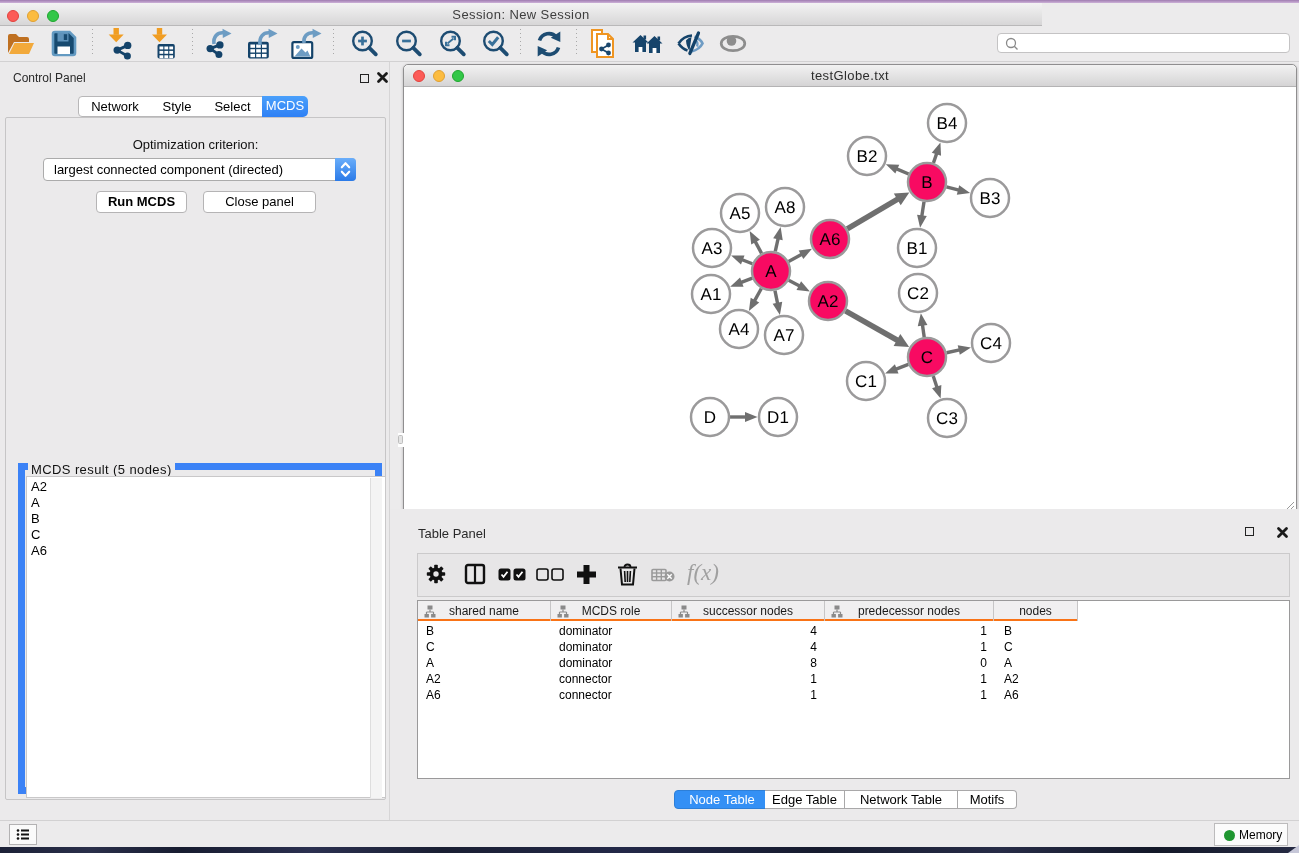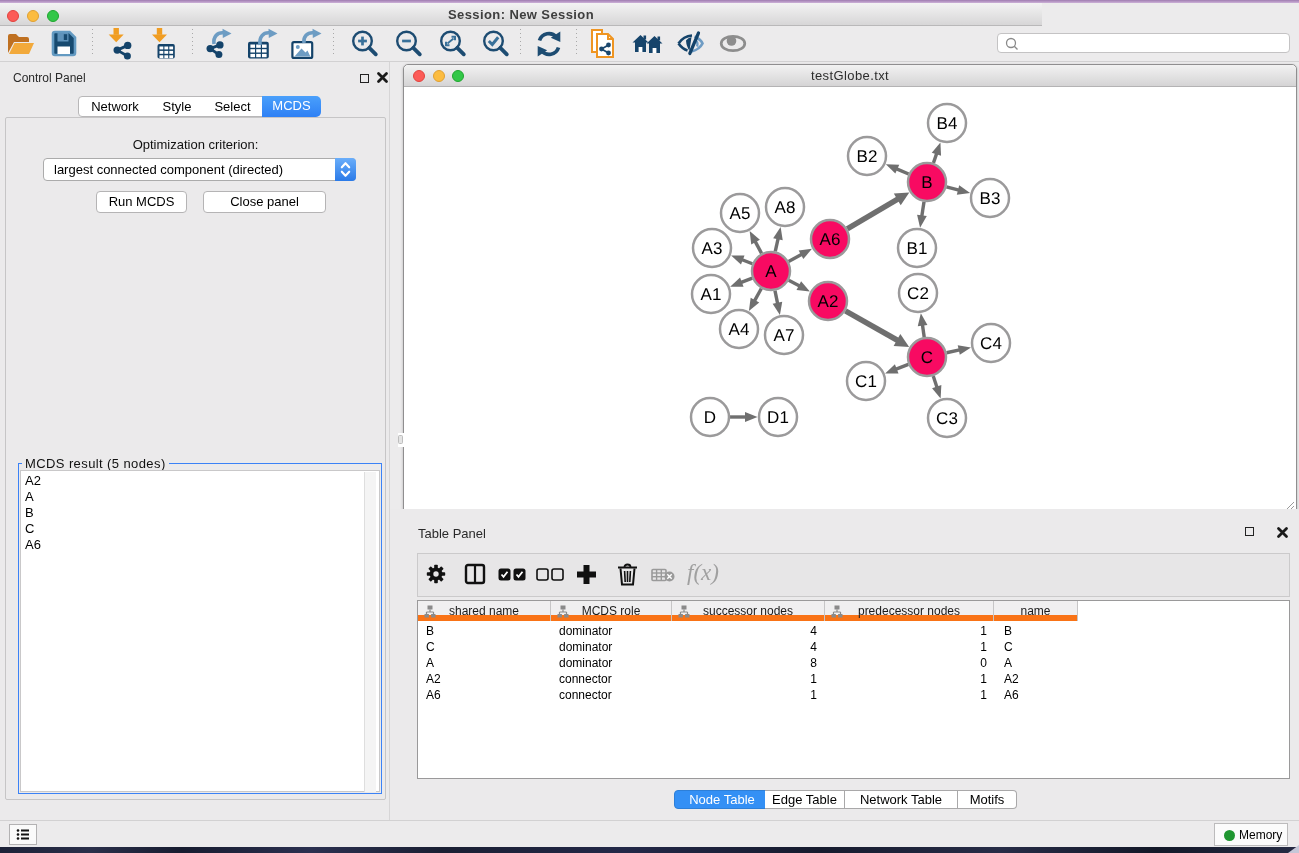--- a/index.html
+++ b/index.html
@@ -6,21 +6,21 @@
 html,body { width:1299px; height:853px; overflow:hidden; }
 body { font-family:"Liberation Sans", sans-serif; background:#ecebec; position:relative; -webkit-font-smoothing:antialiased; filter:brightness(1); }
 .abs { position:absolute; }
 
 
 #wallstrip { left:0; top:0; width:1299px; height:3px;
   background:linear-gradient(#9f7cb0,#cdb1d8); }
 
 
 #titlebar { left:0; top:3px; width:1042px; height:23px;
-  background:linear-gradient(#f3f3f3,#d7d6d7); border-bottom:1px solid #b9b8b9;font-weight:bold; }
+  background:linear-gradient(#f3f3f3,#d7d6d7); border-bottom:1px solid #b9b8b9; }
 #titlebar .title { position:absolute; left:0; right:0; top:4px; text-align:center;
   font-size:13px; color:#3e3e3e; letter-spacing:0.4px; filter:brightness(1); }
 .light { position:absolute; border-radius:50%; width:12px; height:12px; top:7px; }
 #l-red { left:7px; background:#fc5b57; border:0.5px solid #e2433e; }
 #l-yel { left:27px; background:#fcbc40; border:0.5px solid #e0a032; }
 #l-grn { left:47px; background:#33c748; border:0.5px solid #1fa62f; }
 
 
 #toolbar { left:0; top:26px; width:1299px; height:36px; background:#ecebec;
   border-bottom:1px solid #d2d1d2; }
@@ -34,39 +34,39 @@
 #cpanel { left:0; top:62px; width:390px; height:758px; background:#ebeaeb; border-right:1px solid #d6d5d6; }
 #cpanel .hdr { position:absolute; left:13px; top:9px; font-size:12px; color:#2a2a2a; }
 .wbtn-sq { position:absolute; width:9px; height:9px; border:1.6px solid #222; }
 
 
 .tab { position:absolute; top:34px; height:21px; background:#fff; border:1px solid #b8b7b8;
   font-size:13px; text-align:center; line-height:19px; color:#000; }
 #tab-net { left:78px; width:74px; border-radius:4px 0 0 4px; }
 #tab-sty { left:151px; width:53px; border-left:none; }
 #tab-sel { left:203px; width:60px; border-left:none; }
-#tab-mcds { left:262px; width:59px; border:none; background:linear-gradient(#4aa0fb,#2e80f5); color:#fff; border-radius:0 5px 5px 0; }
+#tab-mcds { left:262px; width:46px; border:none; background:linear-gradient(#4aa0fb,#2e80f5); color:#fff; border-radius:0 5px 5px 0; }
 
 
 #cbox { position:absolute; left:5px; top:55px; width:381px; height:683px;
   border:1px solid #c6c5c6; border-radius:2px; background:#ebeaeb; }
 #optlabel { position:absolute; left:0; right:0; top:19px; text-align:center; font-size:13px; color:#111; }
 #combo { position:absolute; left:37px; top:40px; width:313px; height:23px; background:#fff;
   border:1px solid #ababab; border-radius:4px; font-size:13px; line-height:21px; color:#000; }
 #combo .cbtxt { padding-left:10px; }
 #combo .cbbtn { position:absolute; right:-1px; top:-1px; width:21px; height:23px;
   background:linear-gradient(#6aaefa,#2a7ae8); border-radius:0 4px 4px 0; }
 .btn { position:absolute; top:73px; height:22px; background:#fff; border:1px solid #b5b4b5;
   border-radius:4px; font-size:13px; text-align:center; line-height:20px; color:#000; }
-#btn-run { left:90px; width:91px; }
-#btn-close { left:197px; width:123px; }
+#btn-run { left:90px; width:91px;font-weight:bold; }
+#btn-close { left:197px; width:113px; }
 
 
 #grpbox { position:absolute; left:12px; top:345px; width:364px; height:331px;
-  border:1px solid #3b82f6; }
+  border:7px solid #3b82f6; }
 #grplabel { position:absolute; left:3px; top:-8px; background:#ebeaeb; padding:0 3px;
   font-size:13px; letter-spacing:0.4px; color:#111; }
 #grplist { position:absolute; left:1px; top:6px; width:360px; height:322px; background:#fff;
   border:1px solid #c9c8c9; font-size:13px; line-height:16px; color:#000; padding:2px 0 0 4px; }
 #grpscroll { position:absolute; right:3px; top:1px; width:12px; height:320px;
   background:#f4f4f4; border-left:1px solid #dedede; }
 
 
 #netwin { left:403px; top:64px; width:894px; height:450px; background:#fff;
   border:1px solid #8f8e8f; border-radius:5px 5px 0 0;
@@ -82,21 +82,21 @@
 #nl-grn { left:48px; background:#33c748; border:0.5px solid #1fa62f;}
 
 
 #tpanel { left:390px; top:509px; width:909px; height:311px; background:#ebeaeb; }
 #tpanel .hdr { position:absolute; left:28px; top:17px; font-size:13px; color:#2a2a2a; }
 #ttoolbar { position:absolute; left:27px; top:44px; width:873px; height:44px;
   background:#e7e6e7; border:1px solid #cbcacb; }
 #ttable { position:absolute; left:27px; top:91px; width:873px; height:179px;
   background:#fff; border:1px solid #9a999a; }
 #thead { position:absolute; left:0; top:0; width:660px; height:20px; background:#f0eff0;
-  border-bottom:6px solid #f97316; }
+  border-bottom:2px solid #f97316; }
 .thcell { position:absolute; top:0; height:20px; border-right:1px solid #c6c5c6;
   font-size:12px; text-align:center; line-height:20px; color:#1a1a1a; }
 .trow { position:absolute; font-size:12px; color:#000; height:16px; line-height:16px; }
 .orgico { position:absolute; top:4px; }
 
 
 .btab { position:absolute; top:281px; height:19px; background:#fff; border:1px solid #a9a8a9;
   font-size:13px; text-align:center; line-height:17px; color:#000; }
 
 
@@ -493,21 +493,21 @@
     </svg>
 
     <div style="position:absolute;left:269px;top:6px;font-family:'Liberation Serif',serif;font-style:italic;font-size:23px;color:#a0a0a0;">f(x)</div>
   </div>
   <div id="ttable">
     <div id="thead">
       <div class="thcell" style="left:0; width:133px;">shared name</div>
       <div class="thcell" style="left:133px; width:121px;text-align:center;">MCDS role</div>
       <div class="thcell" style="left:254px; width:153px;">successor nodes</div>
       <div class="thcell" style="left:407px; width:169px;">predecessor nodes</div>
-      <div class="thcell" style="left:576px; width:84px;">name</div>
+      <div class="thcell" style="left:576px; width:84px;">nodes</div>
       <svg class="orgico" style="left:6px" width="12" height="13" viewBox="0 0 12 13">
           <rect x="3.5" y="0.5" width="5" height="4" fill="#8a8a8a"></rect>
           <path d="M6 4.5 L6 7 M2.5 7 L9.5 7 M2.5 7 L2.5 9 M9.5 7 L9.5 9" stroke="#8a8a8a" stroke-width="1.2" fill="none"></path>
           <rect x="0.5" y="9" width="4.4" height="3.5" fill="#8a8a8a"></rect>
           <rect x="7.1" y="9" width="4.4" height="3.5" fill="#8a8a8a"></rect>
         </svg>
       <svg class="orgico" style="left:139px" width="12" height="13" viewBox="0 0 12 13">
           <rect x="3.5" y="0.5" width="5" height="4" fill="#8a8a8a"></rect>
           <path d="M6 4.5 L6 7 M2.5 7 L9.5 7 M2.5 7 L2.5 9 M9.5 7 L9.5 9" stroke="#8a8a8a" stroke-width="1.2" fill="none"></path>
           <rect x="0.5" y="9" width="4.4" height="3.5" fill="#8a8a8a"></rect>

